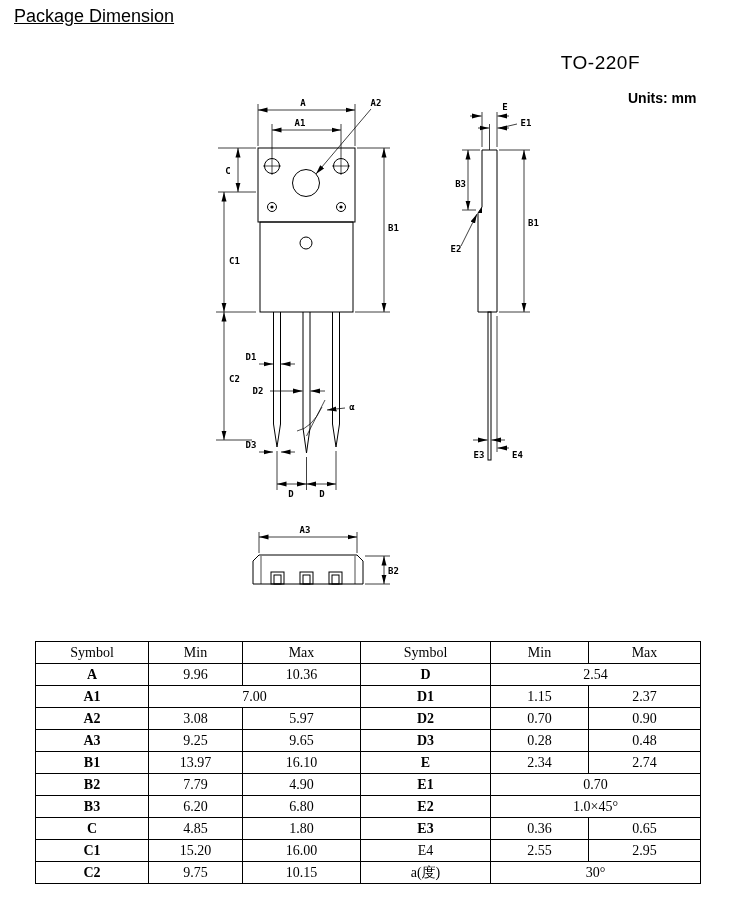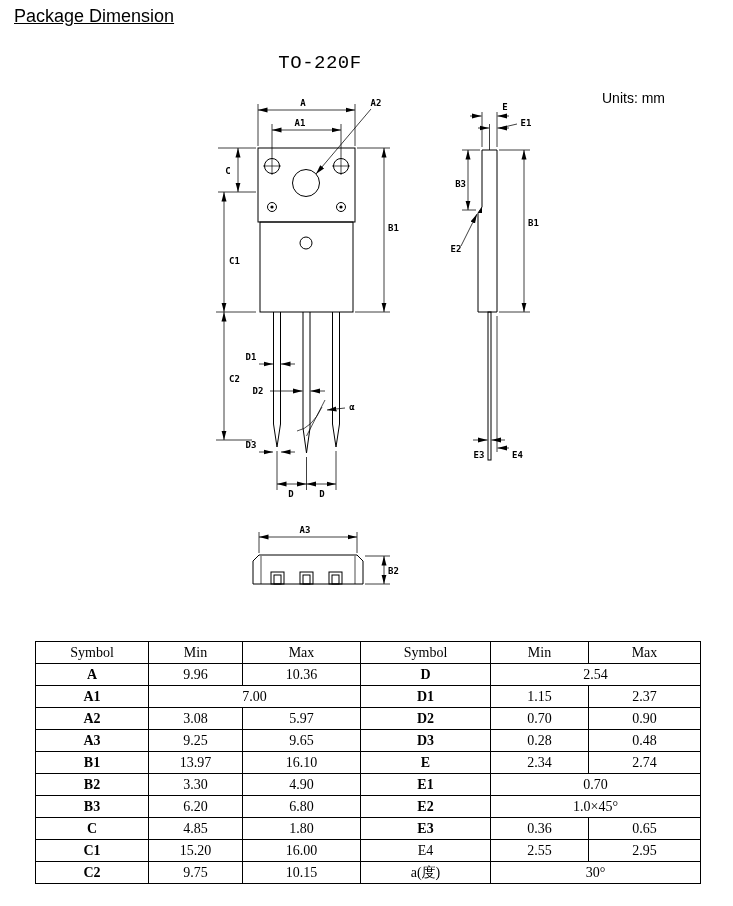--- a/index.html
+++ b/index.html
@@ -7,24 +7,24 @@
   body {
     width:733px; height:906px; position:relative;
     font-family:"Liberation Sans", sans-serif; color:#000; overflow:hidden;
   }
   .heading {
     position:absolute; left:14px; top:6px;
     font-size:18px; font-weight:normal; text-decoration:underline;
   }
   .pkg-title {
     position:absolute; left:0; top:52px; width:640px;
-    text-align:center; font-size:19px; letter-spacing:0.5px;font-family:Liberation Mono, monospace;
+    text-align:right; font-size:19px; letter-spacing:0.5px;
   }
   .units {
-    position:absolute; left:602px; top:90px; font-size:14px;
+    position:absolute; left:628px; top:90px; font-size:14px;font-weight:bold;
   }
   svg.drawing { position:absolute; left:0; top:0; }
 
   .ol   { fill:none; stroke:#000; stroke-width:1; }
   .thin { fill:none; stroke:#000; stroke-width:0.7; }
   .dim  { fill:none; stroke:#000; stroke-width:0.75; }
   text.lbl {
     font-family:"DejaVu Sans Mono", monospace;
     font-size:9px; font-weight:bold; fill:#000;
   }
@@ -251,21 +251,21 @@
     <tr>
       <td class="sym">B1</td>
       <td>13.97</td>
       <td>16.10</td>
       <td class="sym">E</td>
       <td>2.34</td>
       <td>2.74</td>
     </tr>
     <tr>
       <td class="sym">B2</td>
-      <td>3.30</td>
+      <td>7.79</td>
       <td>4.90</td>
       <td class="sym">E1</td>
       <td colspan="2">0.70</td>
     </tr>
     <tr>
       <td class="sym">B3</td>
       <td>6.20</td>
       <td>6.80</td>
       <td class="sym">E2</td>
       <td colspan="2">1.0×45°</td>

